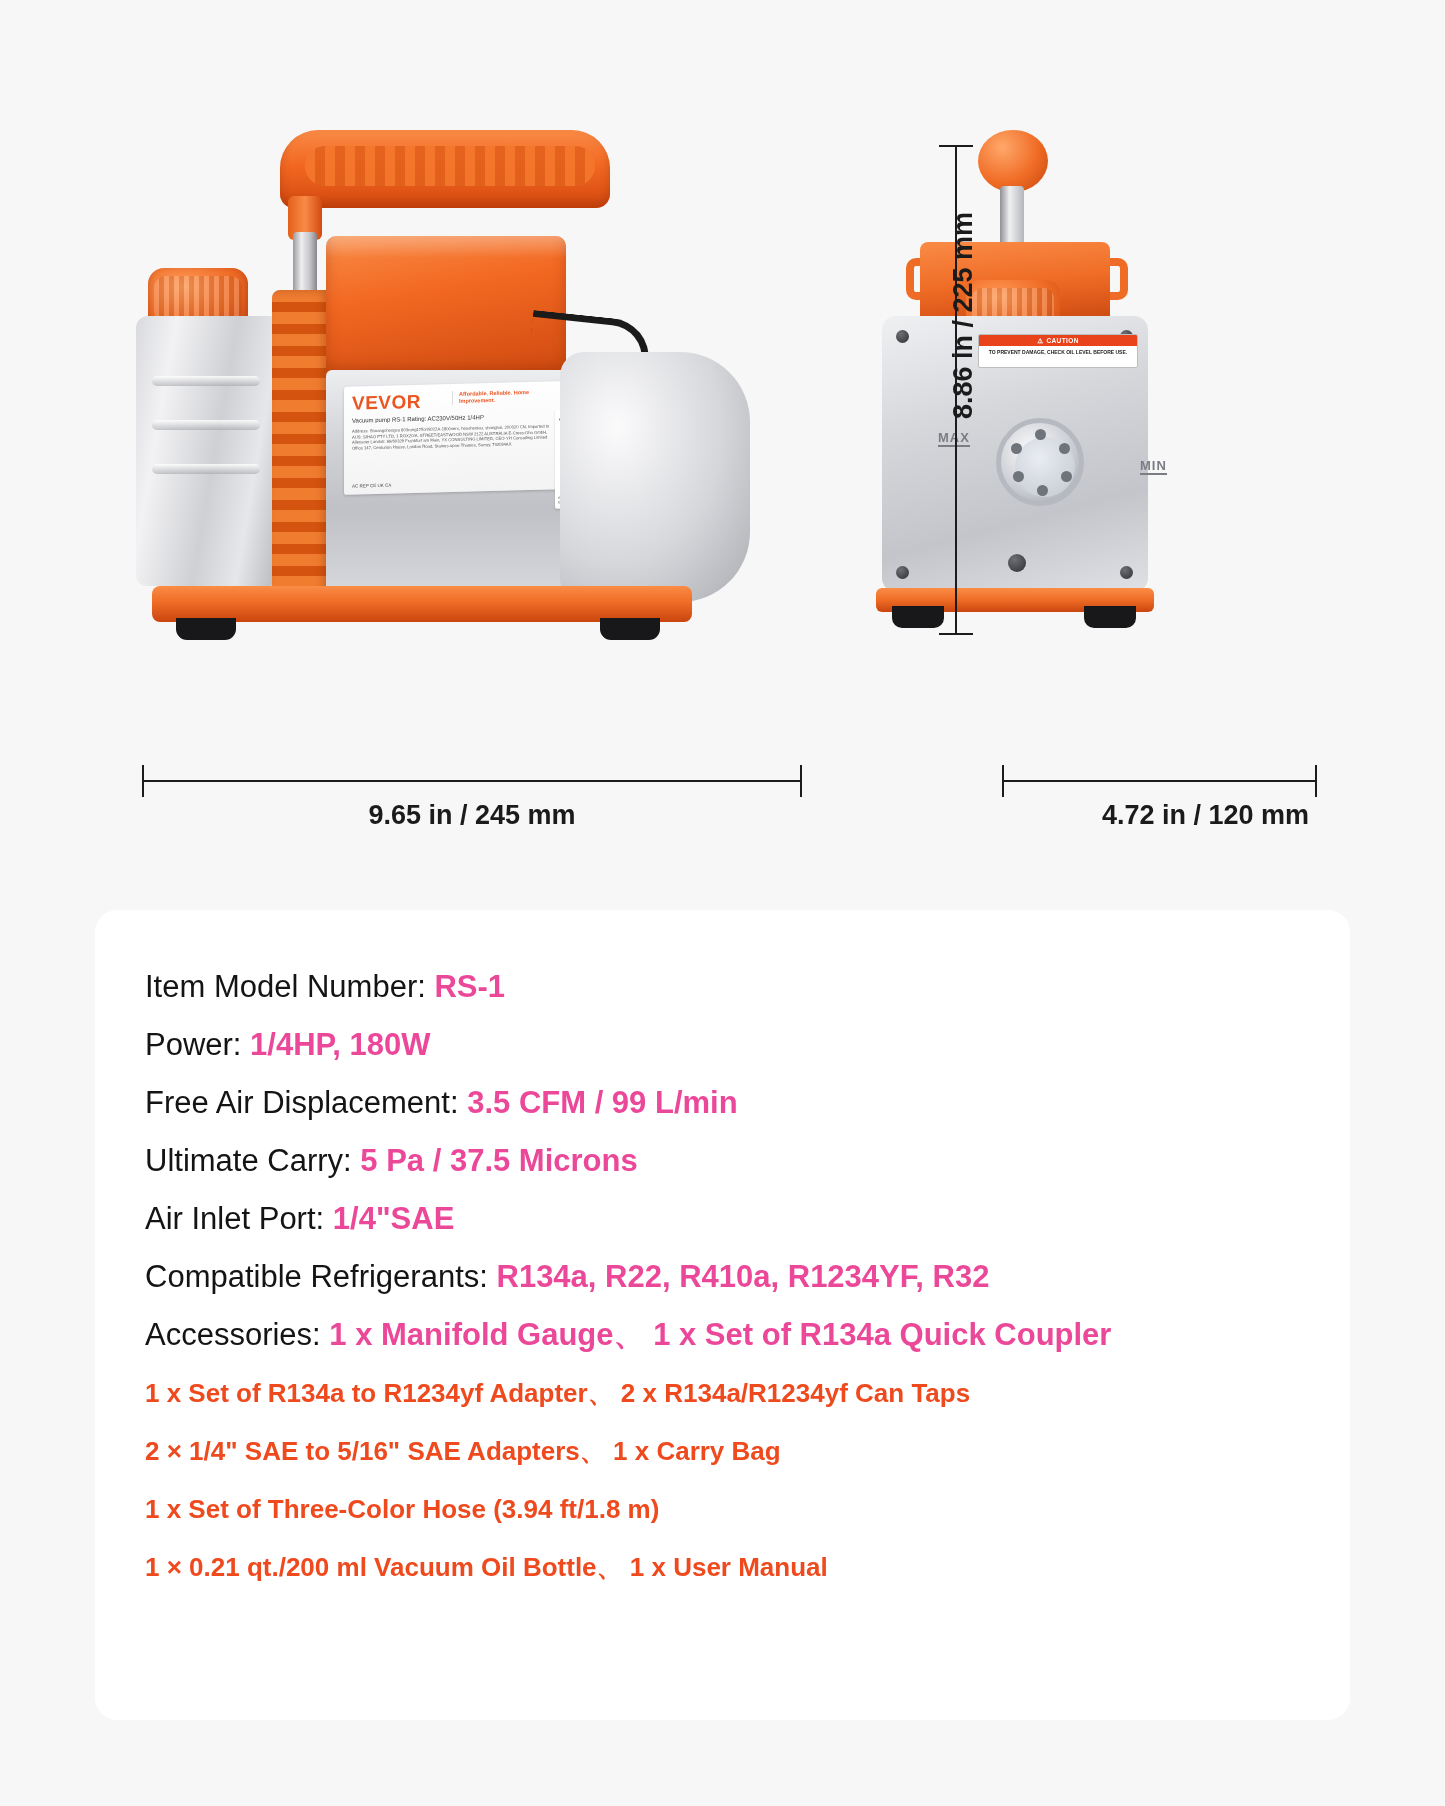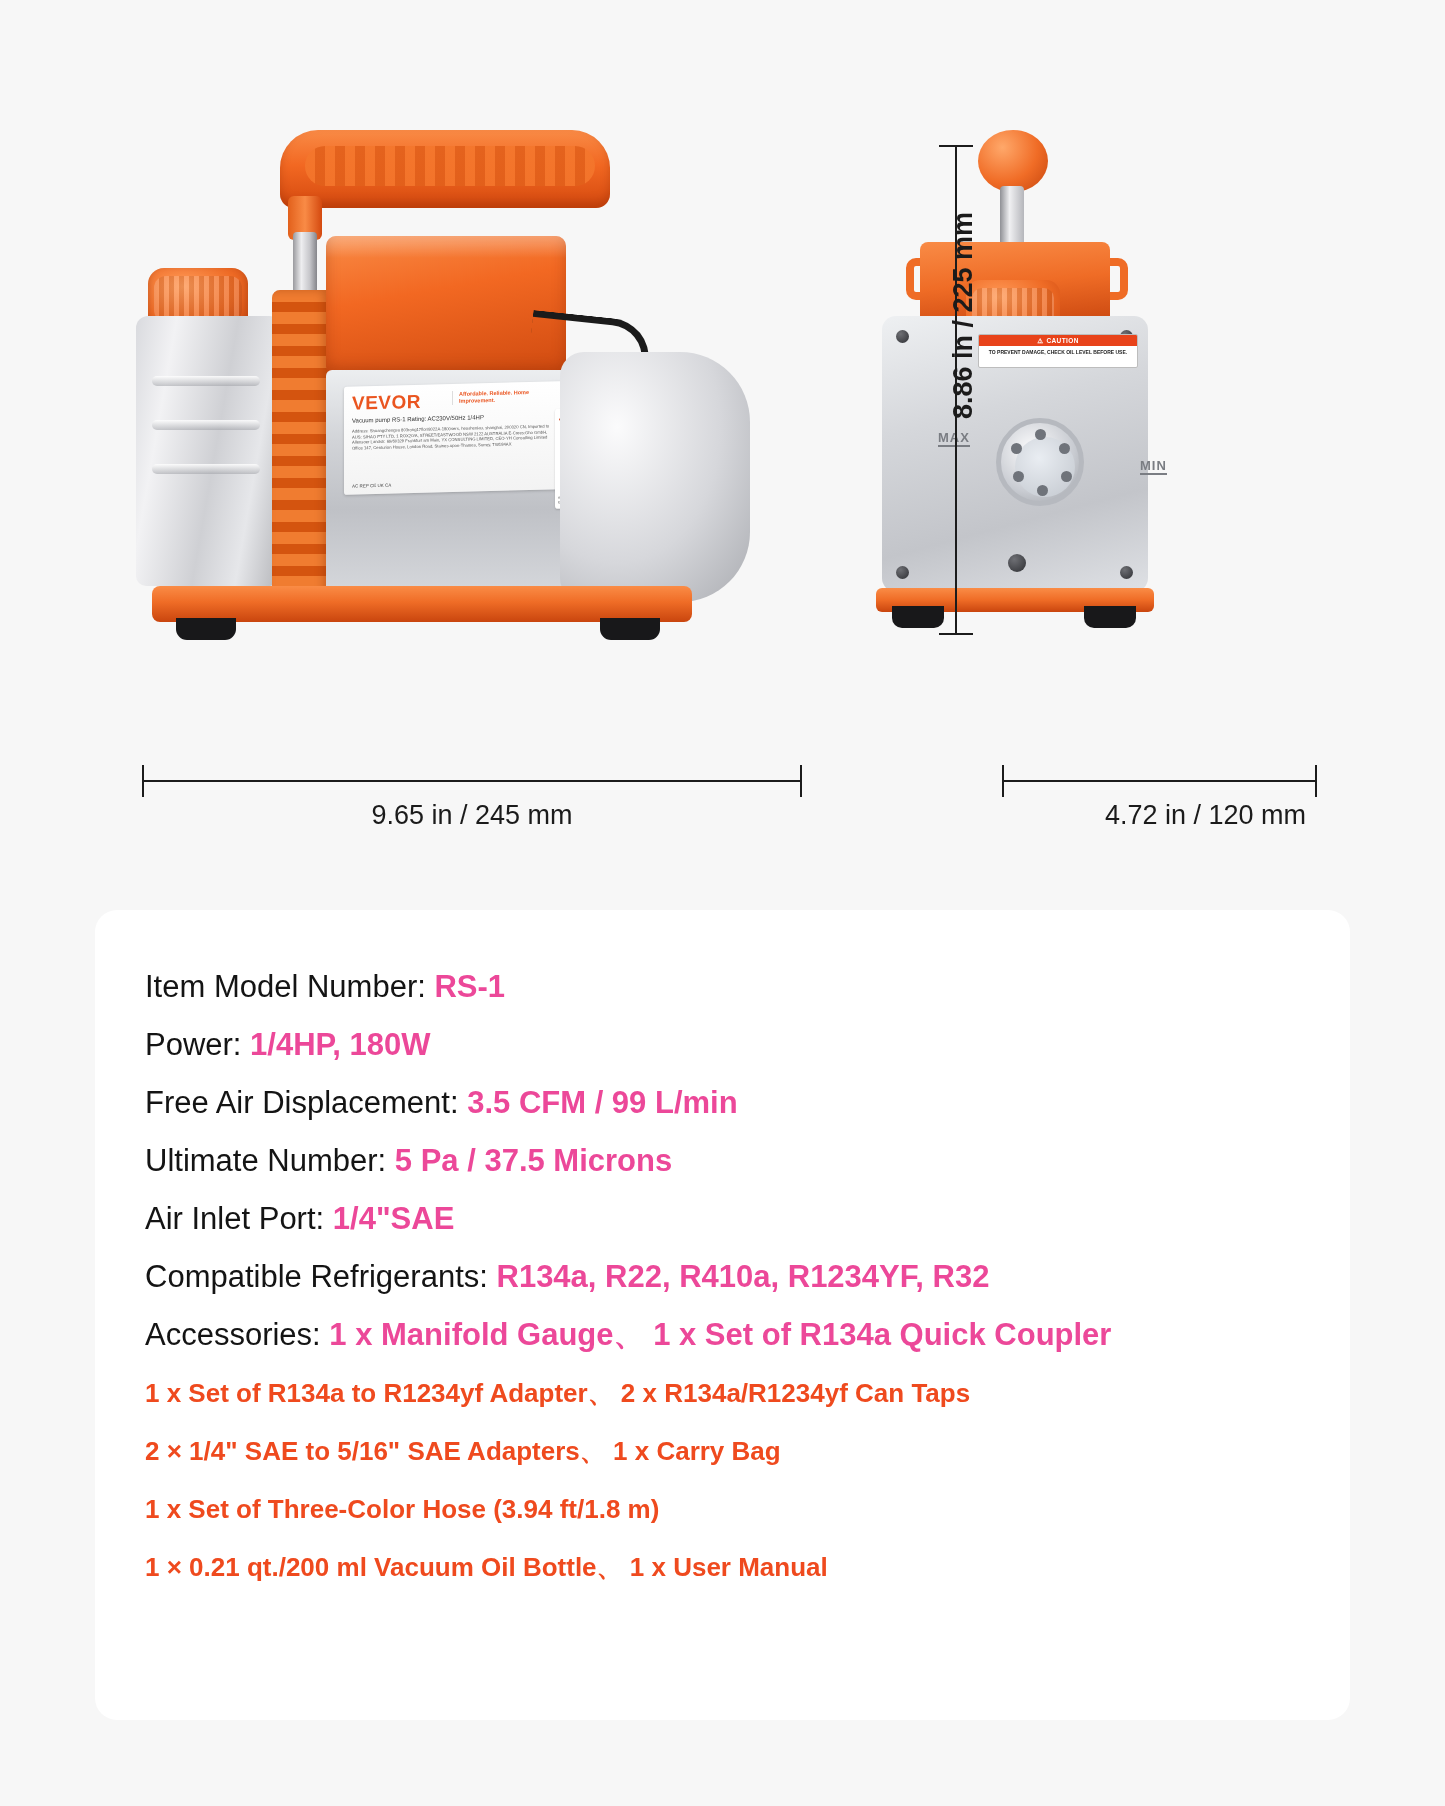--- a/index.html
+++ b/index.html
@@ -246,21 +246,21 @@
   }
 
   .dim-h { position:absolute; height:2px; background:#1c1c1c; top:780px; }
   .dim-h::before, .dim-h::after {
     content:""; position:absolute; top:-15px; width:2px; height:32px; background:#1c1c1c;
   }
   .dim-h::before { left:0; } .dim-h::after { right:0; }
   .dim-h.left { left:142px; width:660px; }
   .dim-h.right { left:1002px; width:315px; }
   .dim-h-label {
-    position:absolute; top:800px; font-size:27px; font-weight:normal; color:#1b1b1b;
+    position:absolute; top:800px; font-size:27px; font-weight:bold; color:#1b1b1b;
     text-align:center; white-space:nowrap;
   }
   .dim-h-label.left { left:142px; width:660px; }
   .dim-h-label.right { left:1048px; width:315px; }
 
   
   .spec-card {
     position:absolute; left:95px; top:910px; width:1255px; height:810px;
     background:#fff; border-radius:22px;
   }
@@ -384,21 +384,21 @@
       <div class="spec-line">
         <span class="k">Item Model Number: </span><span class="v">RS-1</span>
       </div>
       <div class="spec-line">
         <span class="k">Power: </span><span class="v">1/4HP, 180W</span>
       </div>
       <div class="spec-line">
         <span class="k">Free Air Displacement: </span><span class="v">3.5 CFM / 99 L/min</span>
       </div>
       <div class="spec-line">
-        <span class="k">Ultimate Number: </span><span class="v">5 Pa / 37.5 Microns</span>
+        <span class="k">Ultimate Carry: </span><span class="v">5 Pa / 37.5 Microns</span>
       </div>
       <div class="spec-line">
         <span class="k">Air Inlet Port: </span><span class="v">1/4"SAE</span>
       </div>
       <div class="spec-line">
         <span class="k">Compatible Refrigerants: </span><span class="v">R134a, R22, R410a, R1234YF, R32</span>
       </div>
       <div class="spec-line">
         <span class="k">Accessories: </span><span class="v">1 x Manifold Gauge、 1 x Set of R134a Quick Coupler</span>
       </div>

